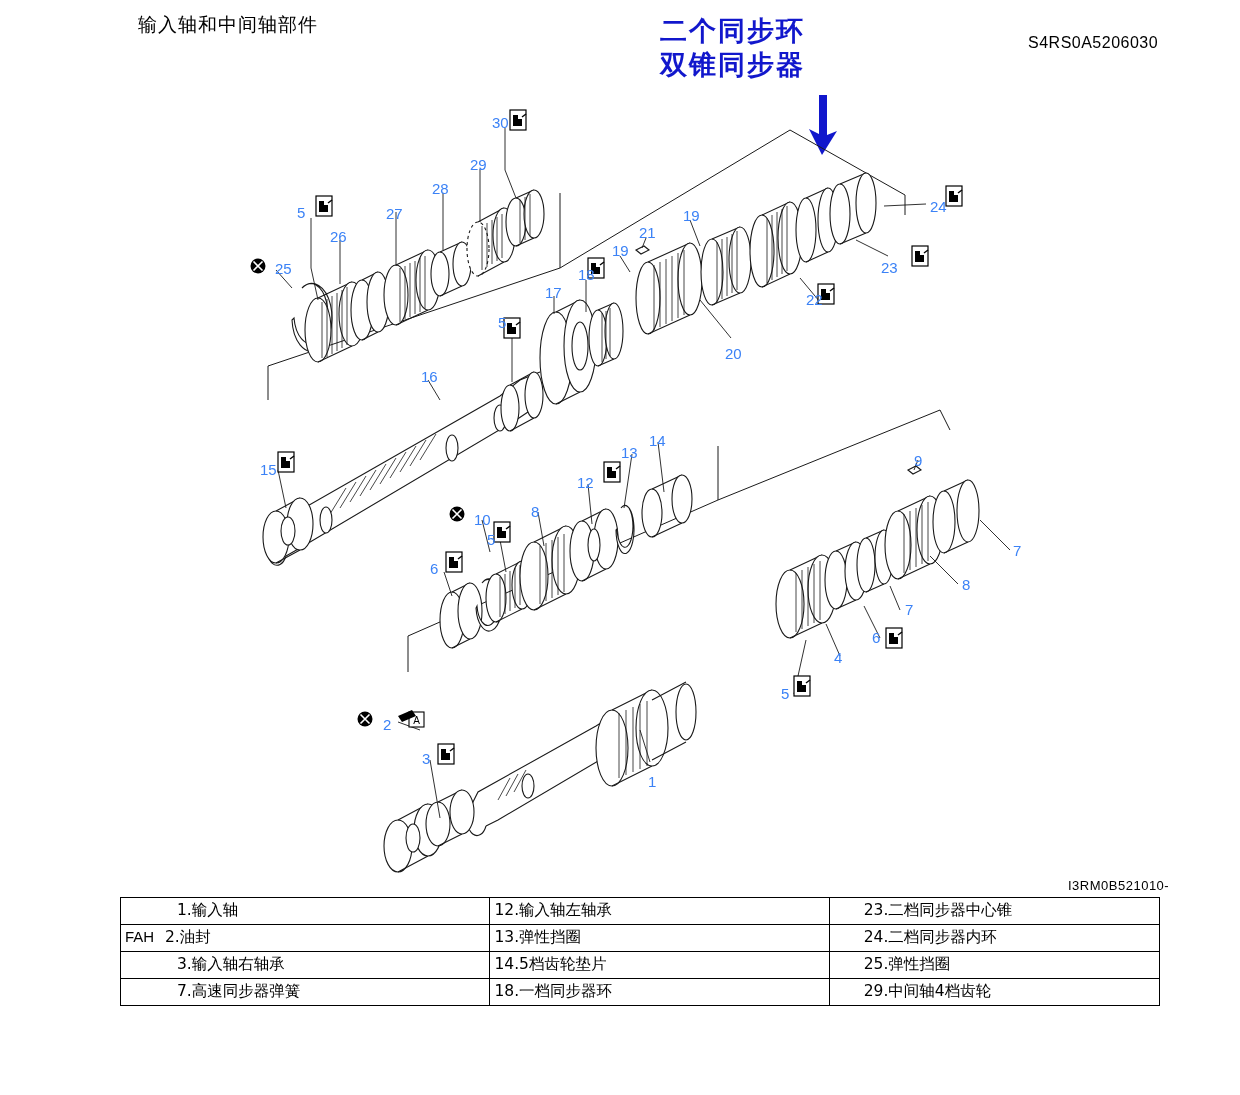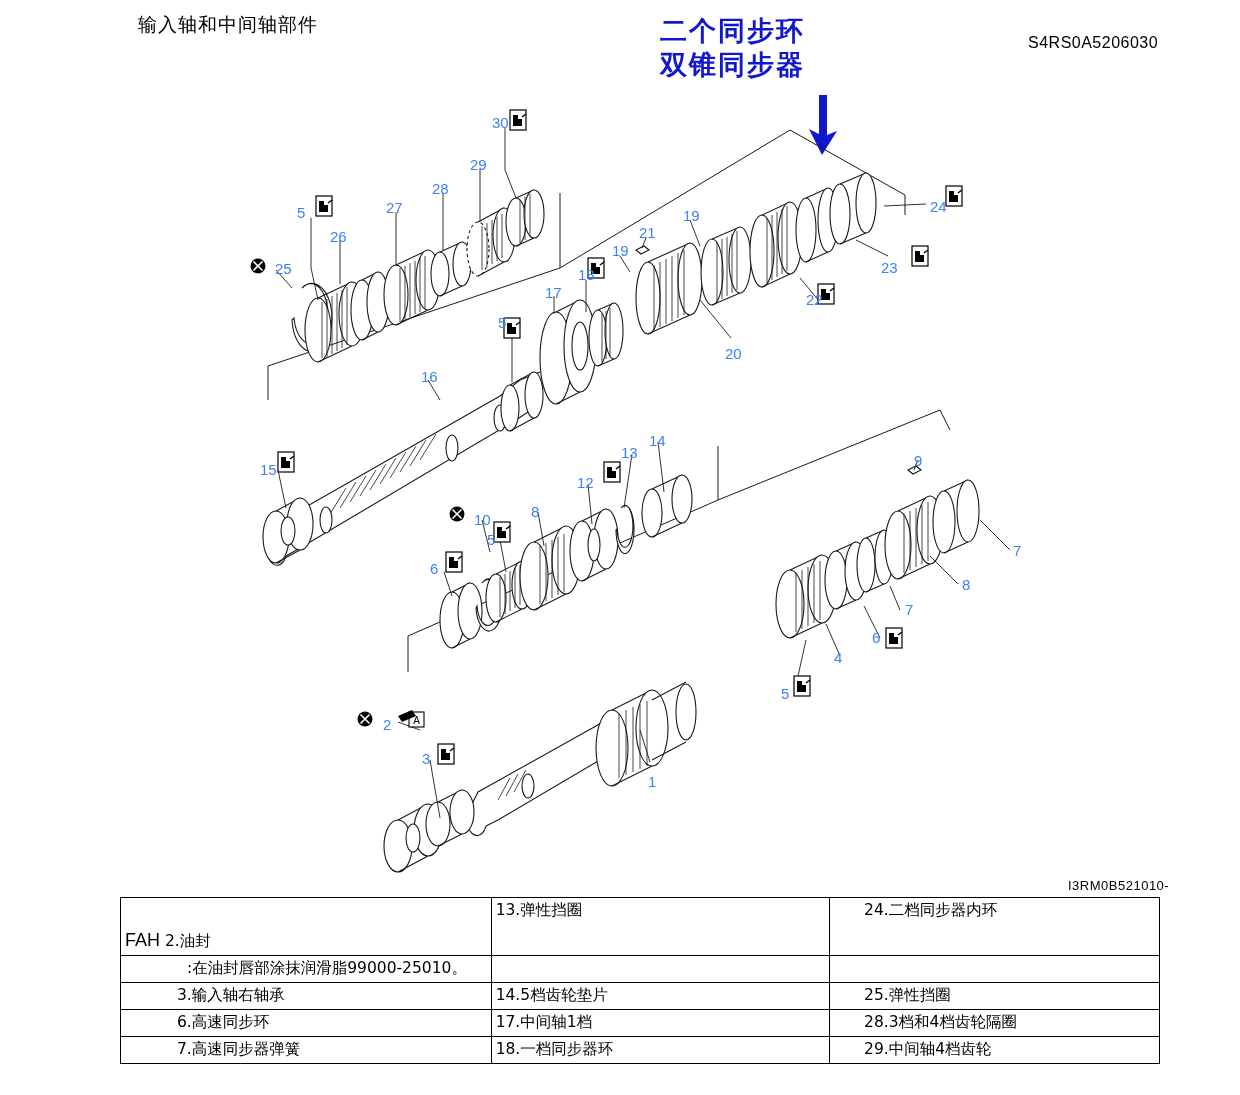--- a/index.html
+++ b/index.html
@@ -71,22 +71,21 @@
     height:21px;
     line-height:1.35;
   }
   #parts-table td.c1 { width:370px; }
   #parts-table td.c2 { width:340px; }
   #parts-table td.c3 { width:330px; }
   .fah {
     display:inline-block;
     width:40px;
     font-family:"Liberation Sans", sans-serif;
-    font-size:18px;
-    margin-top:28px;
+    font-size:15px;
   }
   .item-center { padding-left:52px; display:block; }
   .item-center2 { padding-left:30px; display:block; }
   .sub-note { display:block; padding-left:62px; }
 </style>
 </head>
 <body>
 
 <div class="abs" id="header-title">输入轴和中间轴部件</div>
 <div class="abs" id="drawing-code">S4RS0A5206030</div>
@@ -398,21 +397,21 @@
     <use href="#xmark" x="357" y="711"></use>
     <use href="#grease" x="409" y="712"></use>
     <path d="M398 716 l14 -6 l4 6 l-14 6 z" fill="#000"></path>
   </g>
 </svg>
 
 <div id="callout-layer">
     <div class="abs callout" style="left: 492px; top: 114px;">30</div>
     <div class="abs callout" style="left: 470px; top: 156px;">29</div>
     <div class="abs callout" style="left: 432px; top: 180px;">28</div>
-    <div class="abs callout" style="left: 386px; top: 199px; text-align: right;">27</div>
+    <div class="abs callout" style="left: 386px; top: 205px; text-align: right;">27</div>
     <div class="abs callout" style="left: 330px; top: 228px;">26</div>
     <div class="abs callout" style="left: 275px; top: 260px;">25</div>
     <div class="abs callout" style="left: 297px; top: 204px;">5</div>
     <div class="abs callout" style="left: 639px; top: 224px;">21</div>
     <div class="abs callout" style="left: 683px; top: 207px;">19</div>
     <div class="abs callout" style="left: 612px; top: 242px;">19</div>
     <div class="abs callout" style="left: 578px; top: 266px;">18</div>
     <div class="abs callout" style="left: 545px; top: 284px;">17</div>
     <div class="abs callout" style="left: 498px; top: 314px;">5</div>
     <div class="abs callout" style="left: 930px; top: 198px;">24</div>
@@ -436,51 +435,42 @@
     <div class="abs callout" style="left: 834px; top: 649px;">4</div>
     <div class="abs callout" style="left: 781px; top: 685px;">5</div>
     <div class="abs callout" style="left: 383px; top: 716px;">2</div>
     <div class="abs callout" style="left: 422px; top: 750px;">3</div>
     <div class="abs callout" style="left: 648px; top: 773px;">1</div>
   </div>
 
 <table id="parts-table">
   <tbody id="parts-table-body">
       <tr>
+        <td class="c1">
+          <span class="item-center">1.输入轴</span>
+        </td>
+        <td class="c2">12.输入轴左轴承</td>
+        <td class="c3">
+          <span class="item-center2">23.二档同步器中心锥</span>
+        </td>
+      </tr>
+      <tr>
         <td class="c1"><span class="fah">FAH</span><span>2.油封</span></td>
         <td class="c2">13.弹性挡圈</td>
         <td class="c3">
           <span class="item-center2">24.二档同步器内环</span>
         </td>
       </tr>
       <tr>
         <td class="c1">
-          <span class="sub-note">:在油封唇部涂抹润滑脂99000-25010。</span>
-        </td>
-        <td class="c2"></td>
-        <td class="c3">
-          <span class="item-center2"></span>
-        </td>
-      </tr>
-      <tr>
-        <td class="c1">
           <span class="item-center">3.输入轴右轴承</span>
         </td>
         <td class="c2">14.5档齿轮垫片</td>
         <td class="c3">
           <span class="item-center2">25.弹性挡圈</span>
-        </td>
-      </tr>
-      <tr>
-        <td class="c1">
-          <span class="item-center">6.高速同步环</span>
-        </td>
-        <td class="c2">17.中间轴1档</td>
-        <td class="c3">
-          <span class="item-center2">28.3档和4档齿轮隔圈</span>
         </td>
       </tr>
       <tr>
         <td class="c1">
           <span class="item-center">7.高速同步器弹簧</span>
         </td>
         <td class="c2">18.一档同步器环</td>
         <td class="c3">
           <span class="item-center2">29.中间轴4档齿轮</span>
         </td>

